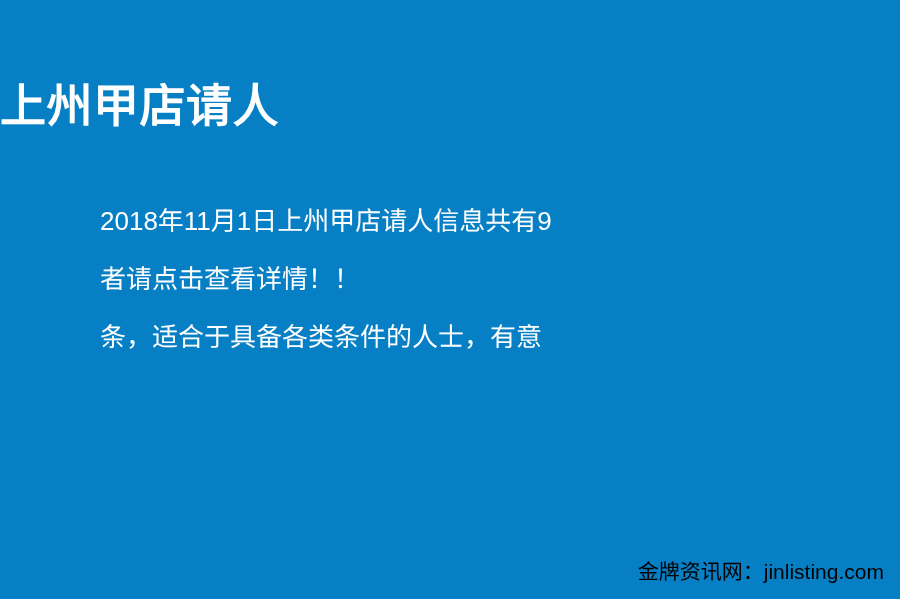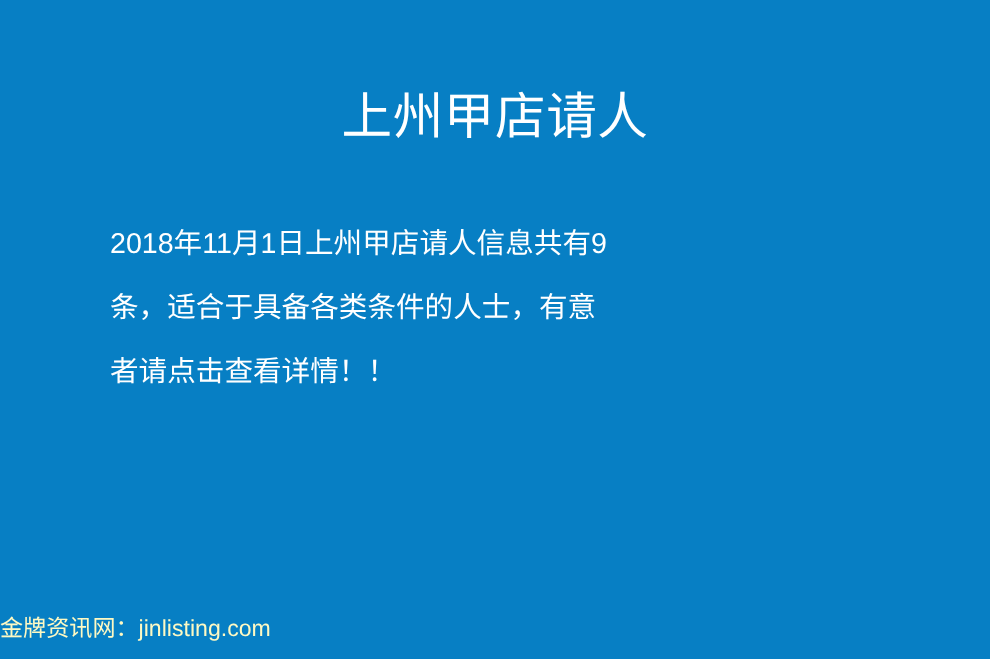--- a/index.html
+++ b/index.html
@@ -20,24 +20,24 @@
     width: 900px;
     height: 599px;
     background: #077fc4;
     overflow: hidden;
   }
   .poster-title {
     position: absolute;
     top: 78px;
     left: 0;
     width: 900px;
-    text-align: center;
+    text-align: left;
     font-size: 46px;
     line-height: 56px;
-    font-weight: normal;
+    font-weight: bold;
     color: #ffffff;
     letter-spacing: 0.5px;
     white-space: nowrap;
   }
   .poster-body {
     position: absolute;
     top: 192px;
     left: 100px;
     width: 712px;
     font-size: 26px;
@@ -48,43 +48,43 @@
   }
   .poster-body p {
     margin: 0;
     padding: 0;
   }
   .poster-footer {
     position: absolute;
     left: 0;
     top: 558px;
     width: 884px;
-    text-align: left;
+    text-align: right;
     font-size: 21px;
     line-height: 28px;
-    color: #fef9c3;
+    color: #000000;
     white-space: nowrap;
   }
   .footer-site {
     display: inline;
   }
   .footer-url {
     display: inline;
   }
 </style>
 </head>
 <body>
 
 <div class="poster">
 
   <div class="poster-title">上州甲店请人</div>
 
   <div class="poster-body">
     <p>2018年11月1日上州甲店请人信息共有9</p>
+    <p>者请点击查看详情！！</p>
     <p>条，适合于具备各类条件的人士，有意</p>
-    <p>者请点击查看详情！！</p>
   </div>
 
   <div class="poster-footer">
     <span class="footer-site">金牌资讯网：</span><span class="footer-url">jinlisting.com</span>
   </div>
 
 </div>
 
 </body></html>

